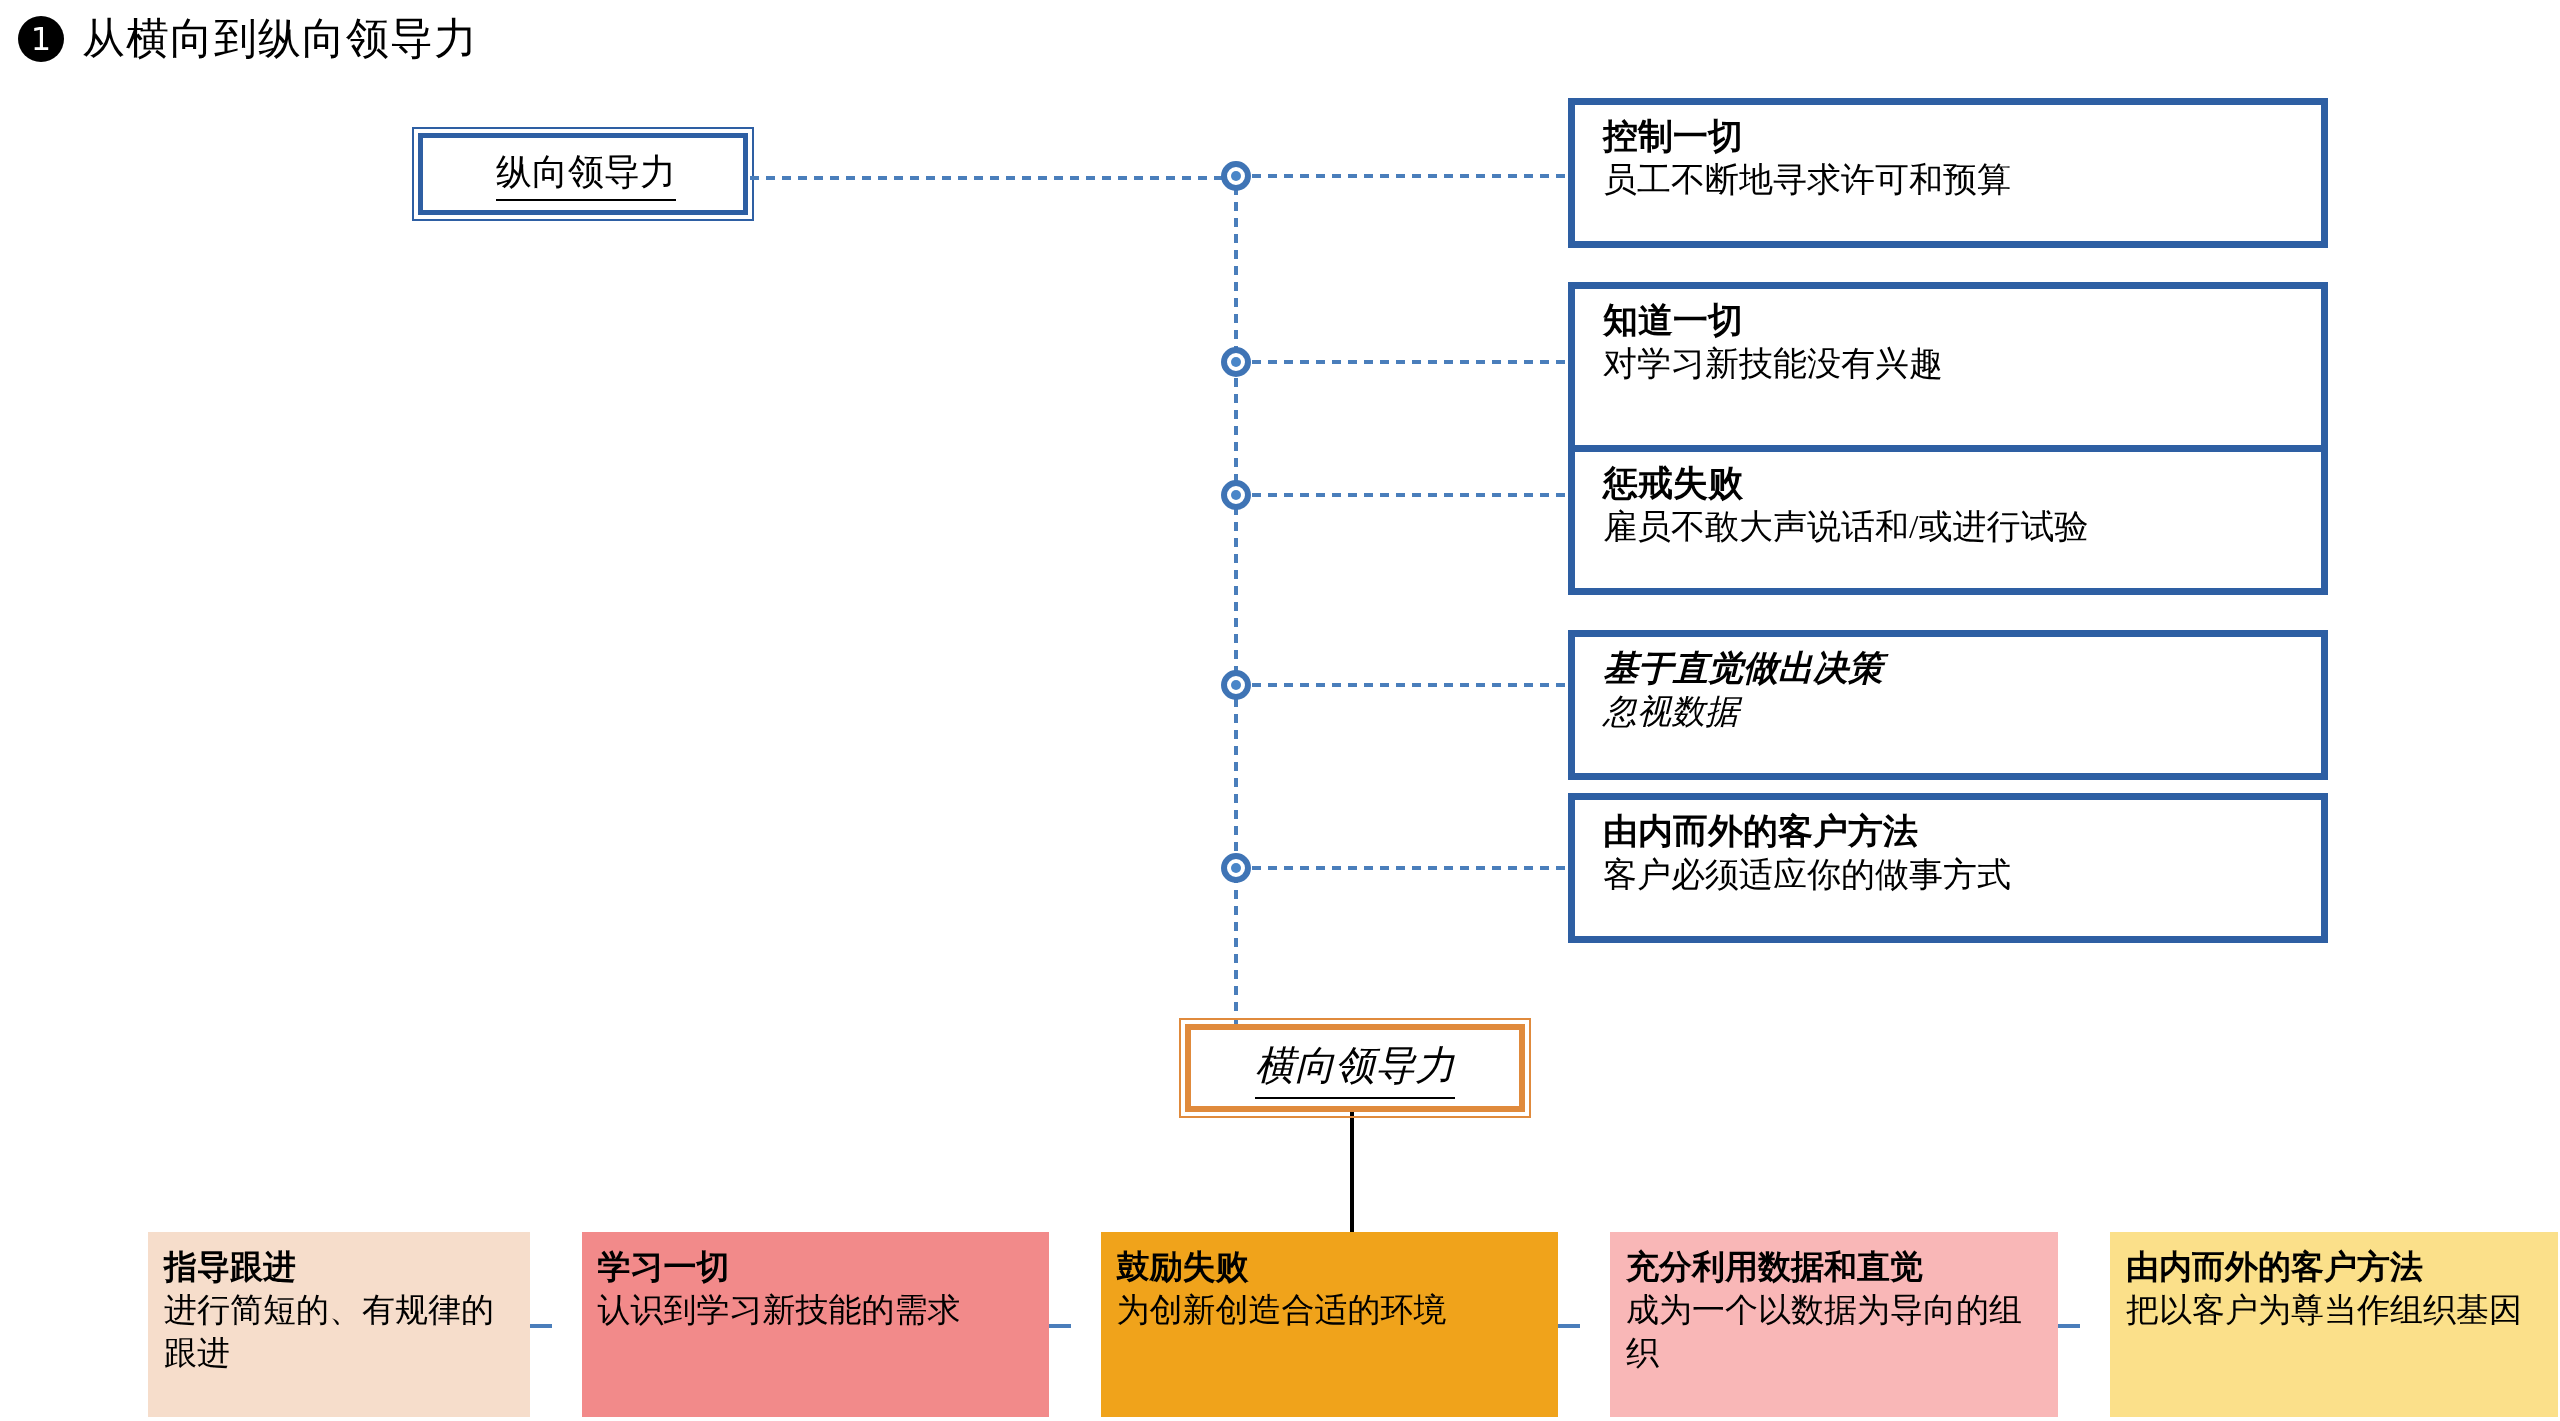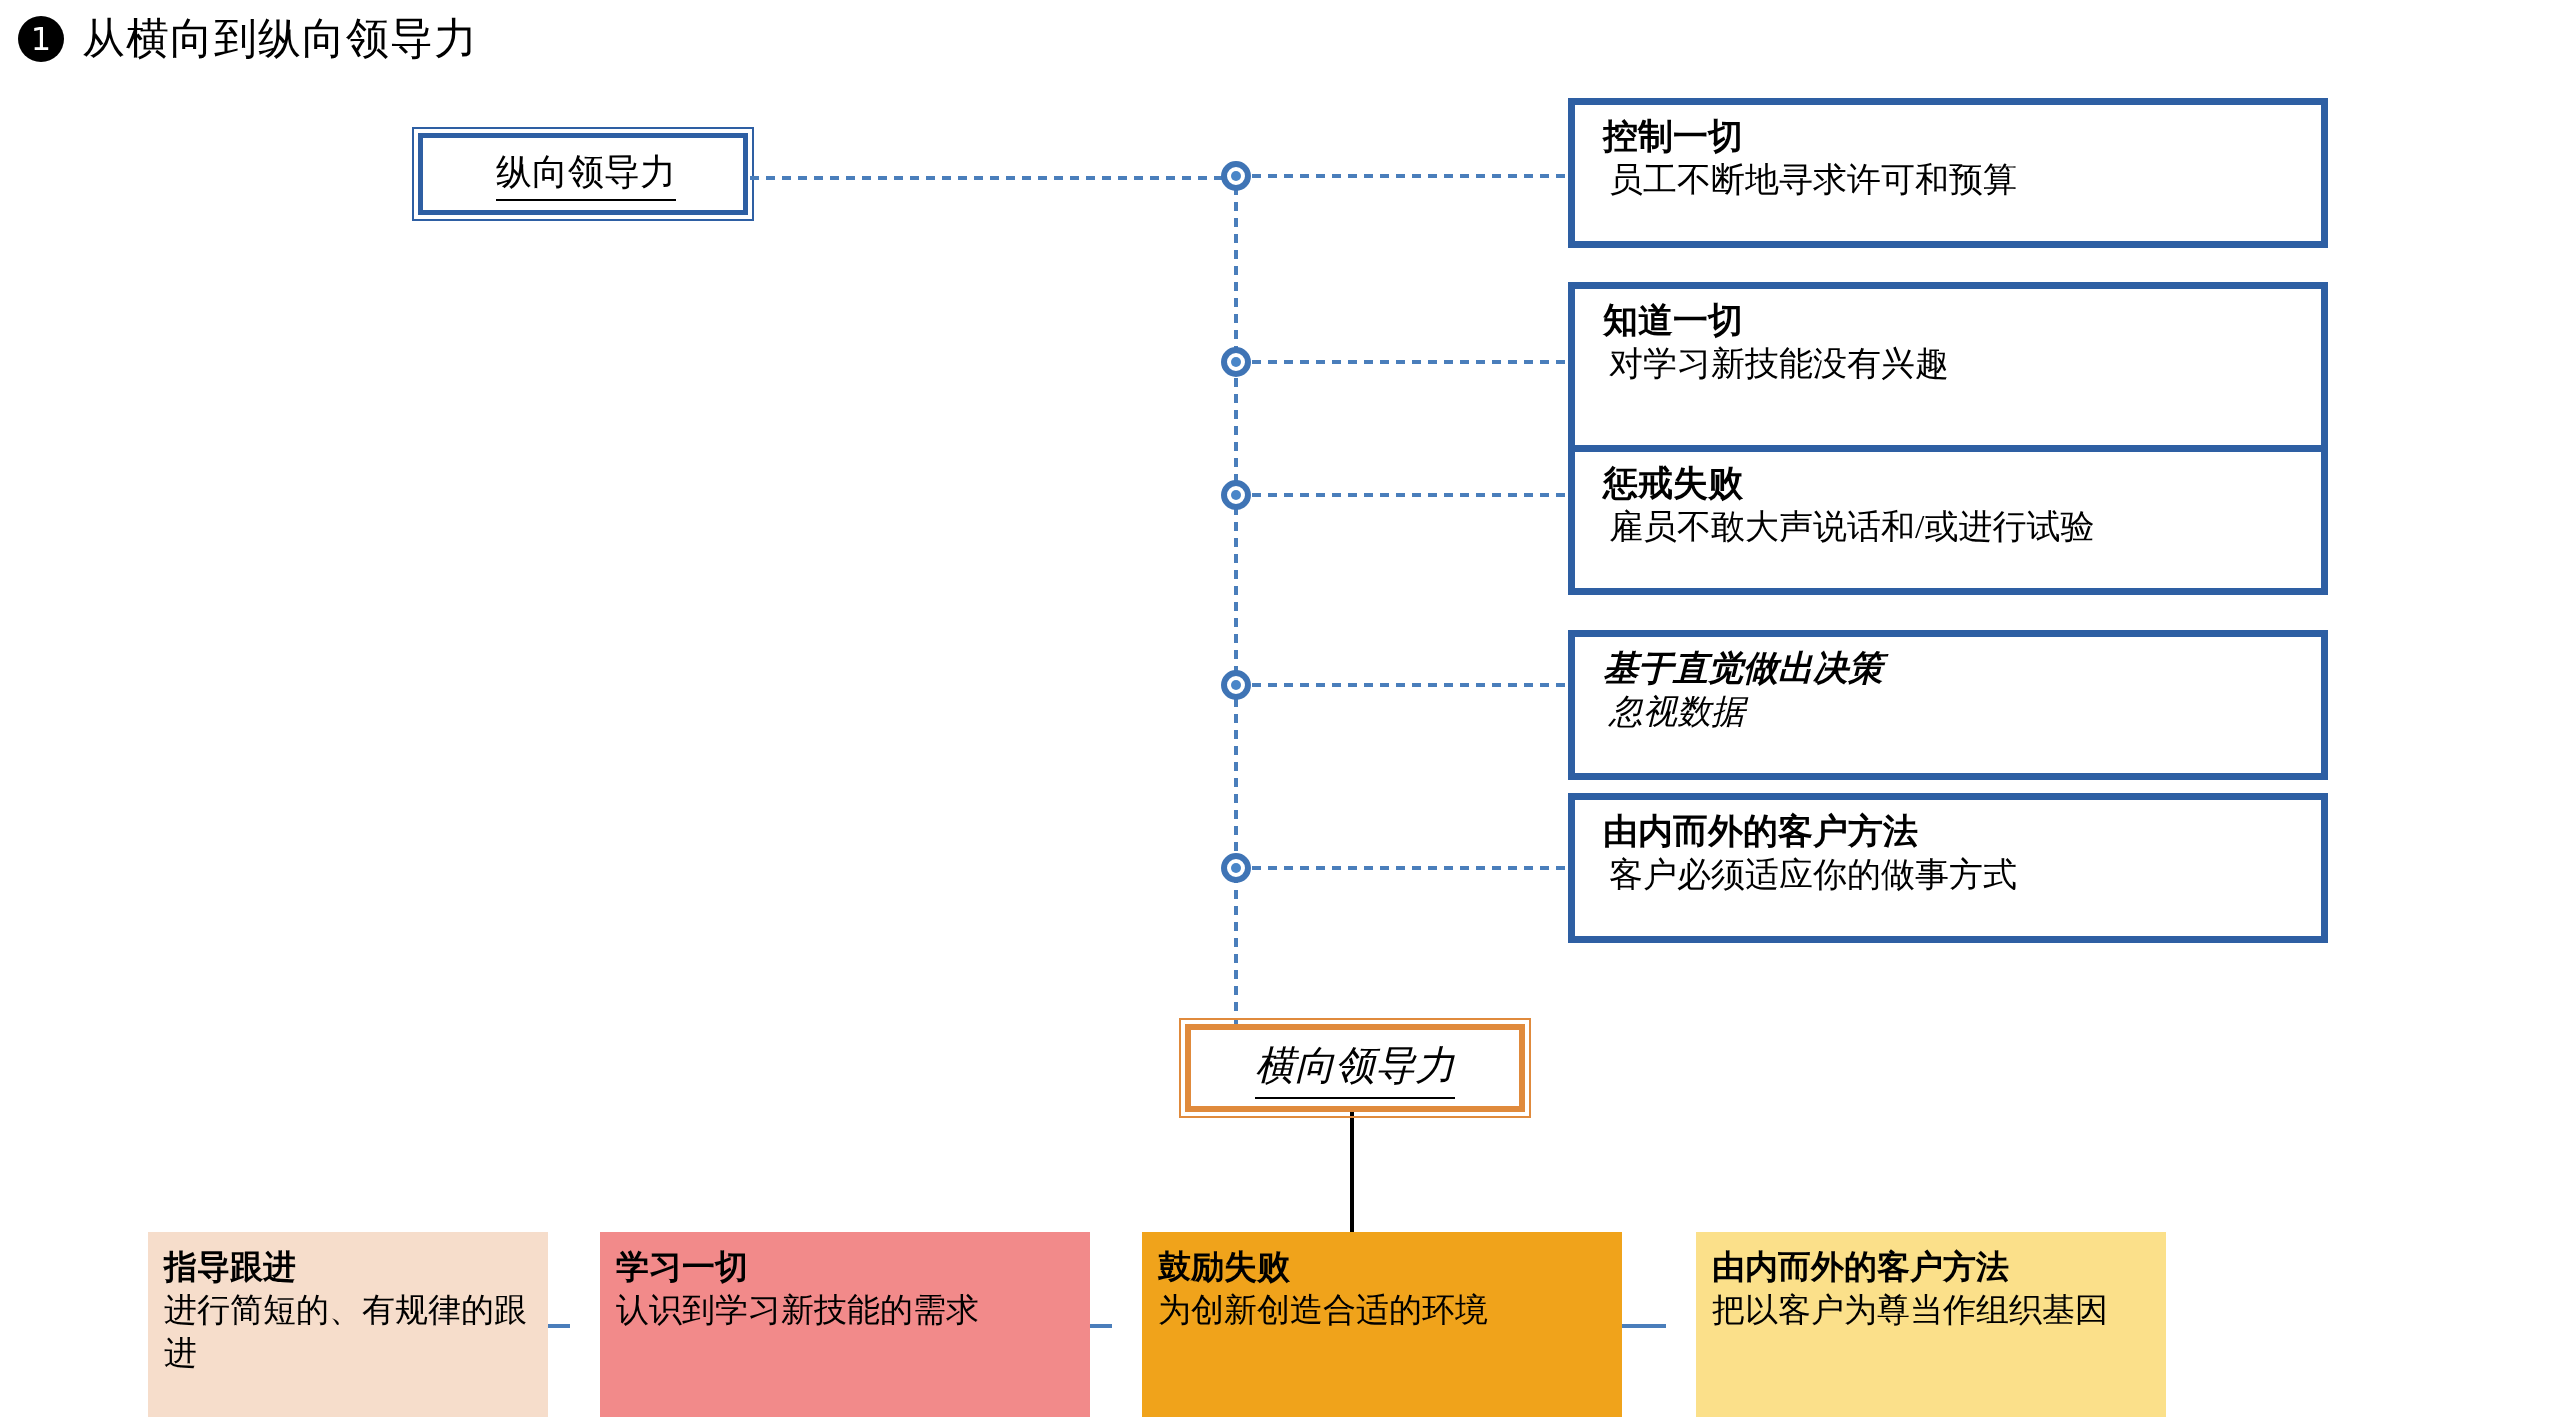--- a/index.html
+++ b/index.html
@@ -142,21 +142,20 @@
   .vbox .bt {
     font-size: 35px;
     font-weight: bold;
     line-height: 1.25;
     white-space: nowrap;
   }
   .vbox .bd {
     font-size: 34px;
     line-height: 1.25;
     white-space: nowrap;
-    margin-left: 6px;
   }
 
   
   #bottom-strip {
     position: absolute;
     left: 118px;
     top: 1232px;
     width: 2440px;
     height: 185px;
     display: flex;
@@ -261,20 +260,24 @@
     <div class="bd">认识到学习新技能的需求</div>
   </div>
   <div class="hconn"></div>
 
   <div class="hbox" style="width:480px; background:#f0a31b;">
     <div class="bt">鼓励失败</div>
     <div class="bd">为创新创造合适的环境</div>
   </div>
   <div class="hconn"></div>
 
+  <div class="hbox" style="width:470px; background:#f9b7b7;">
+    <div class="bt">充分利用数据和直觉</div>
+    <div class="bd">成为一个以数据为导向的组织</div>
+  </div>
   <div class="hconn"></div>
 
   <div class="hbox" style="width:470px; background:#fbe08a;">
     <div class="bt">由内而外的客户方法</div>
     <div class="bd">把以客户为尊当作组织基因</div>
   </div>
 
 </div>
 
 </body></html>

